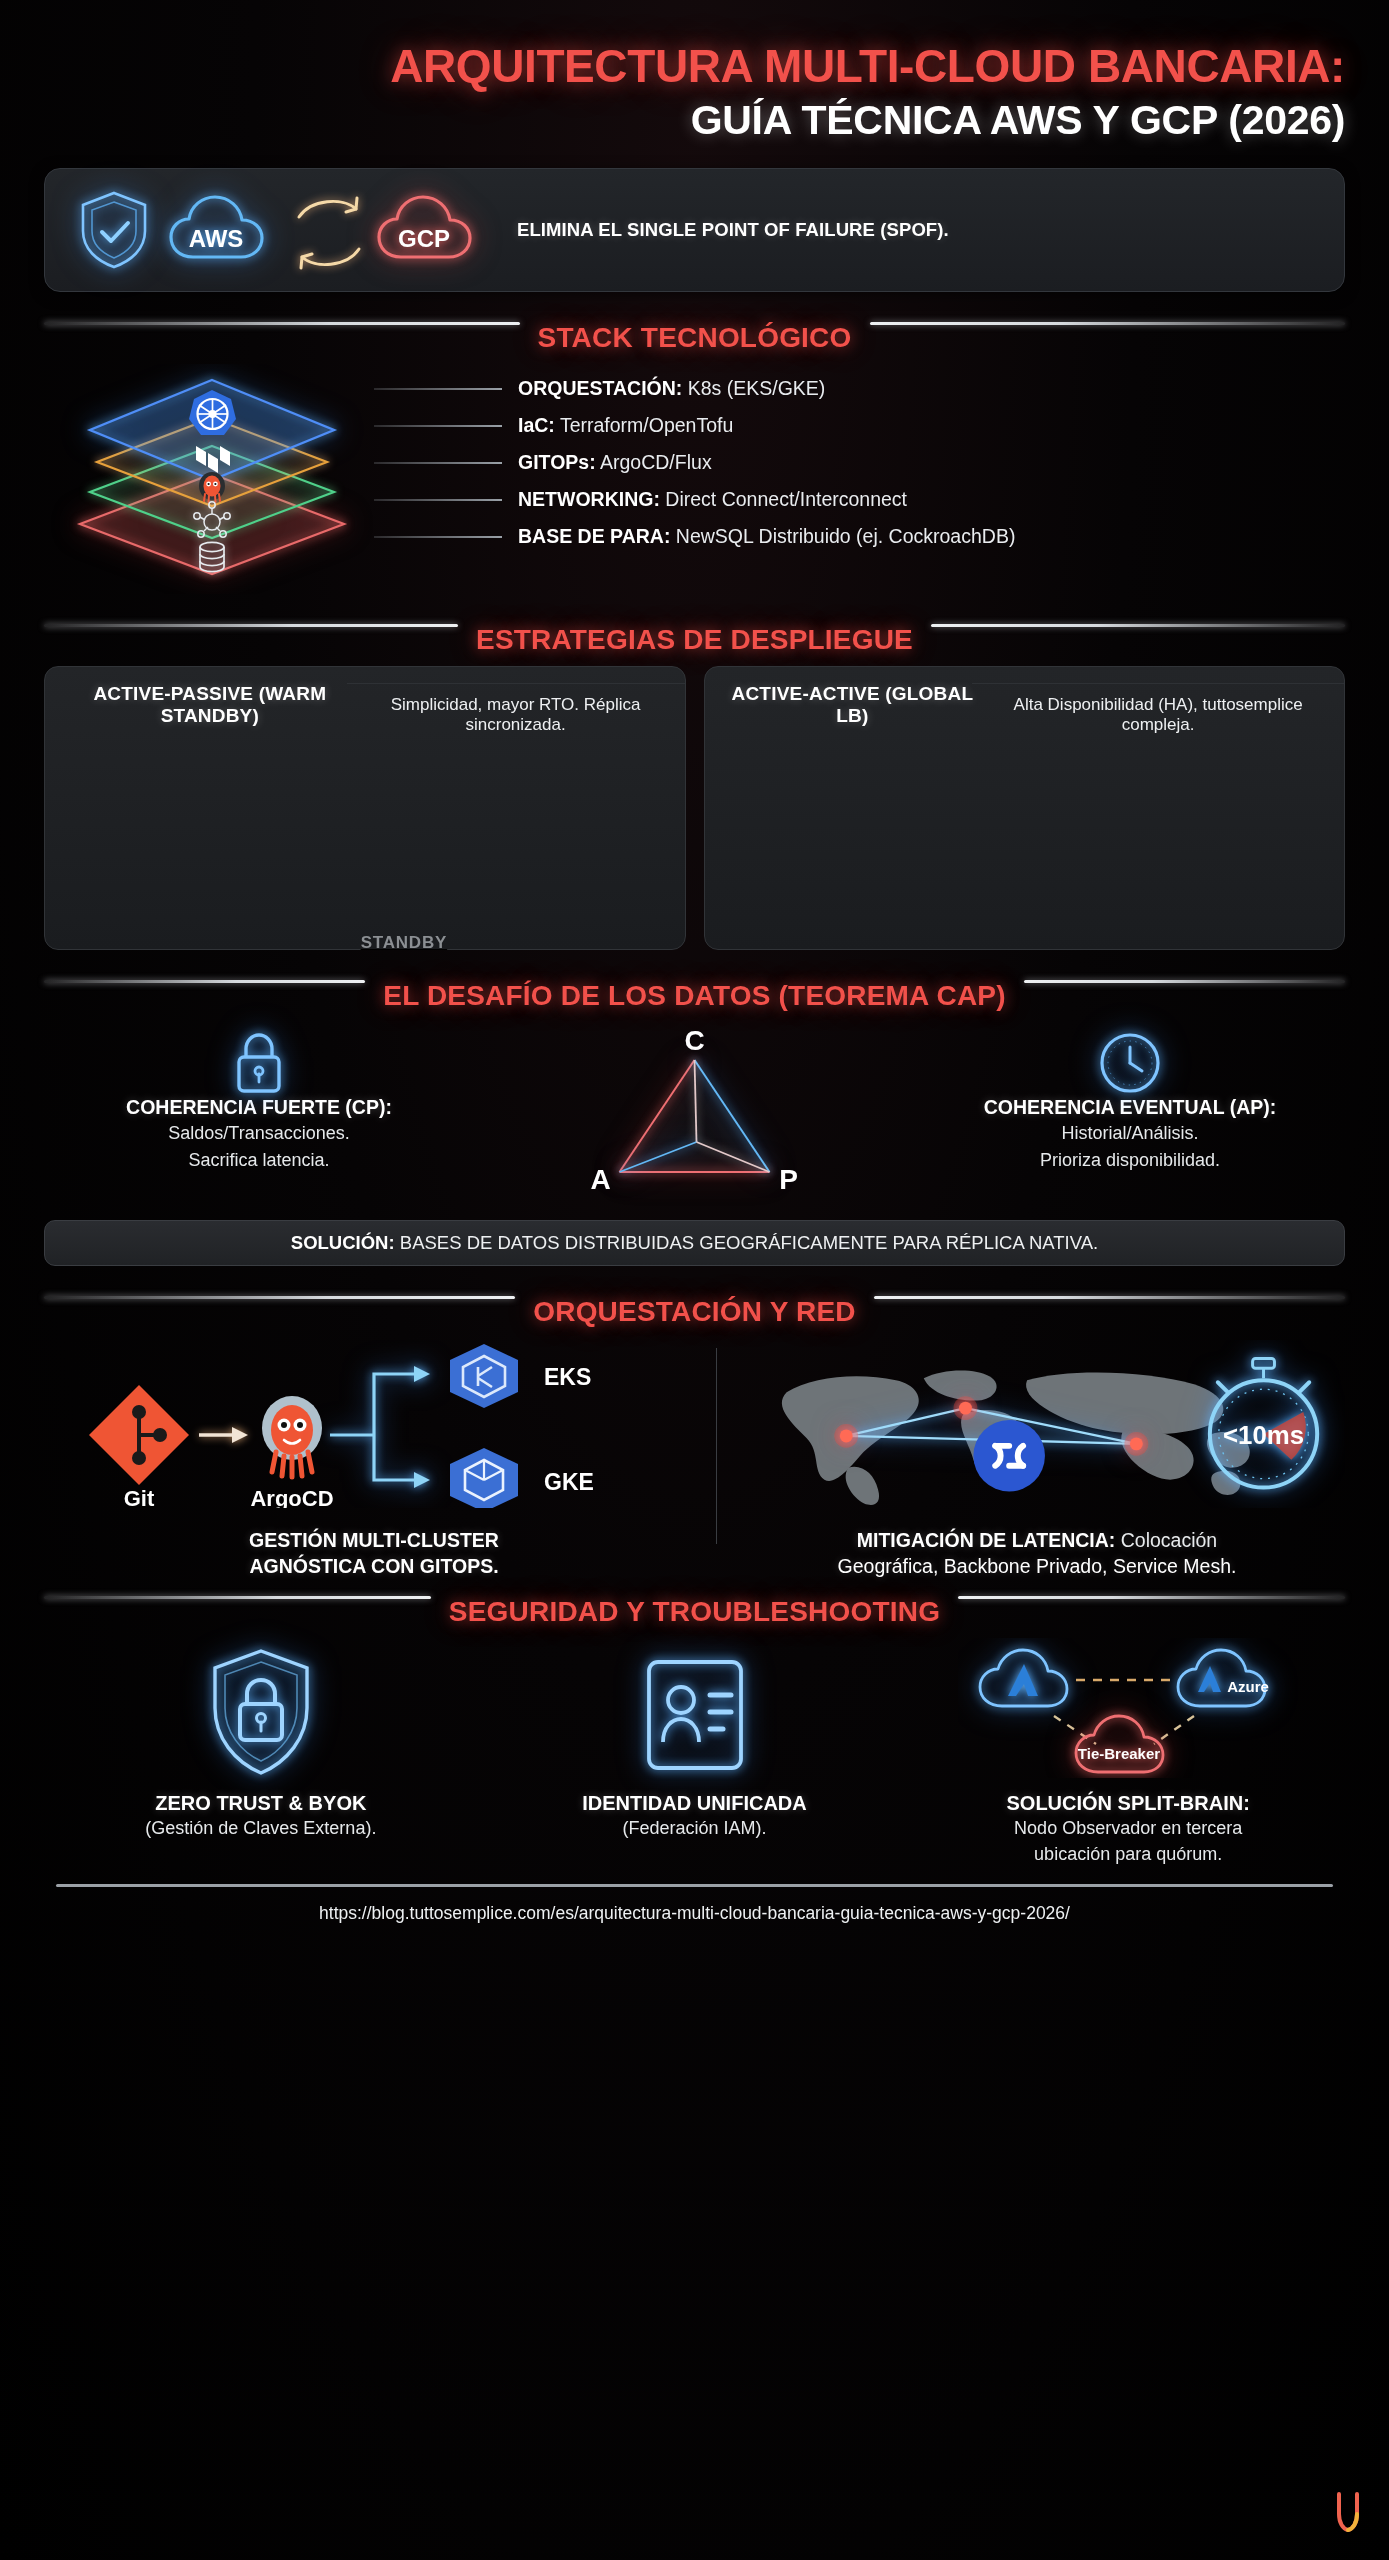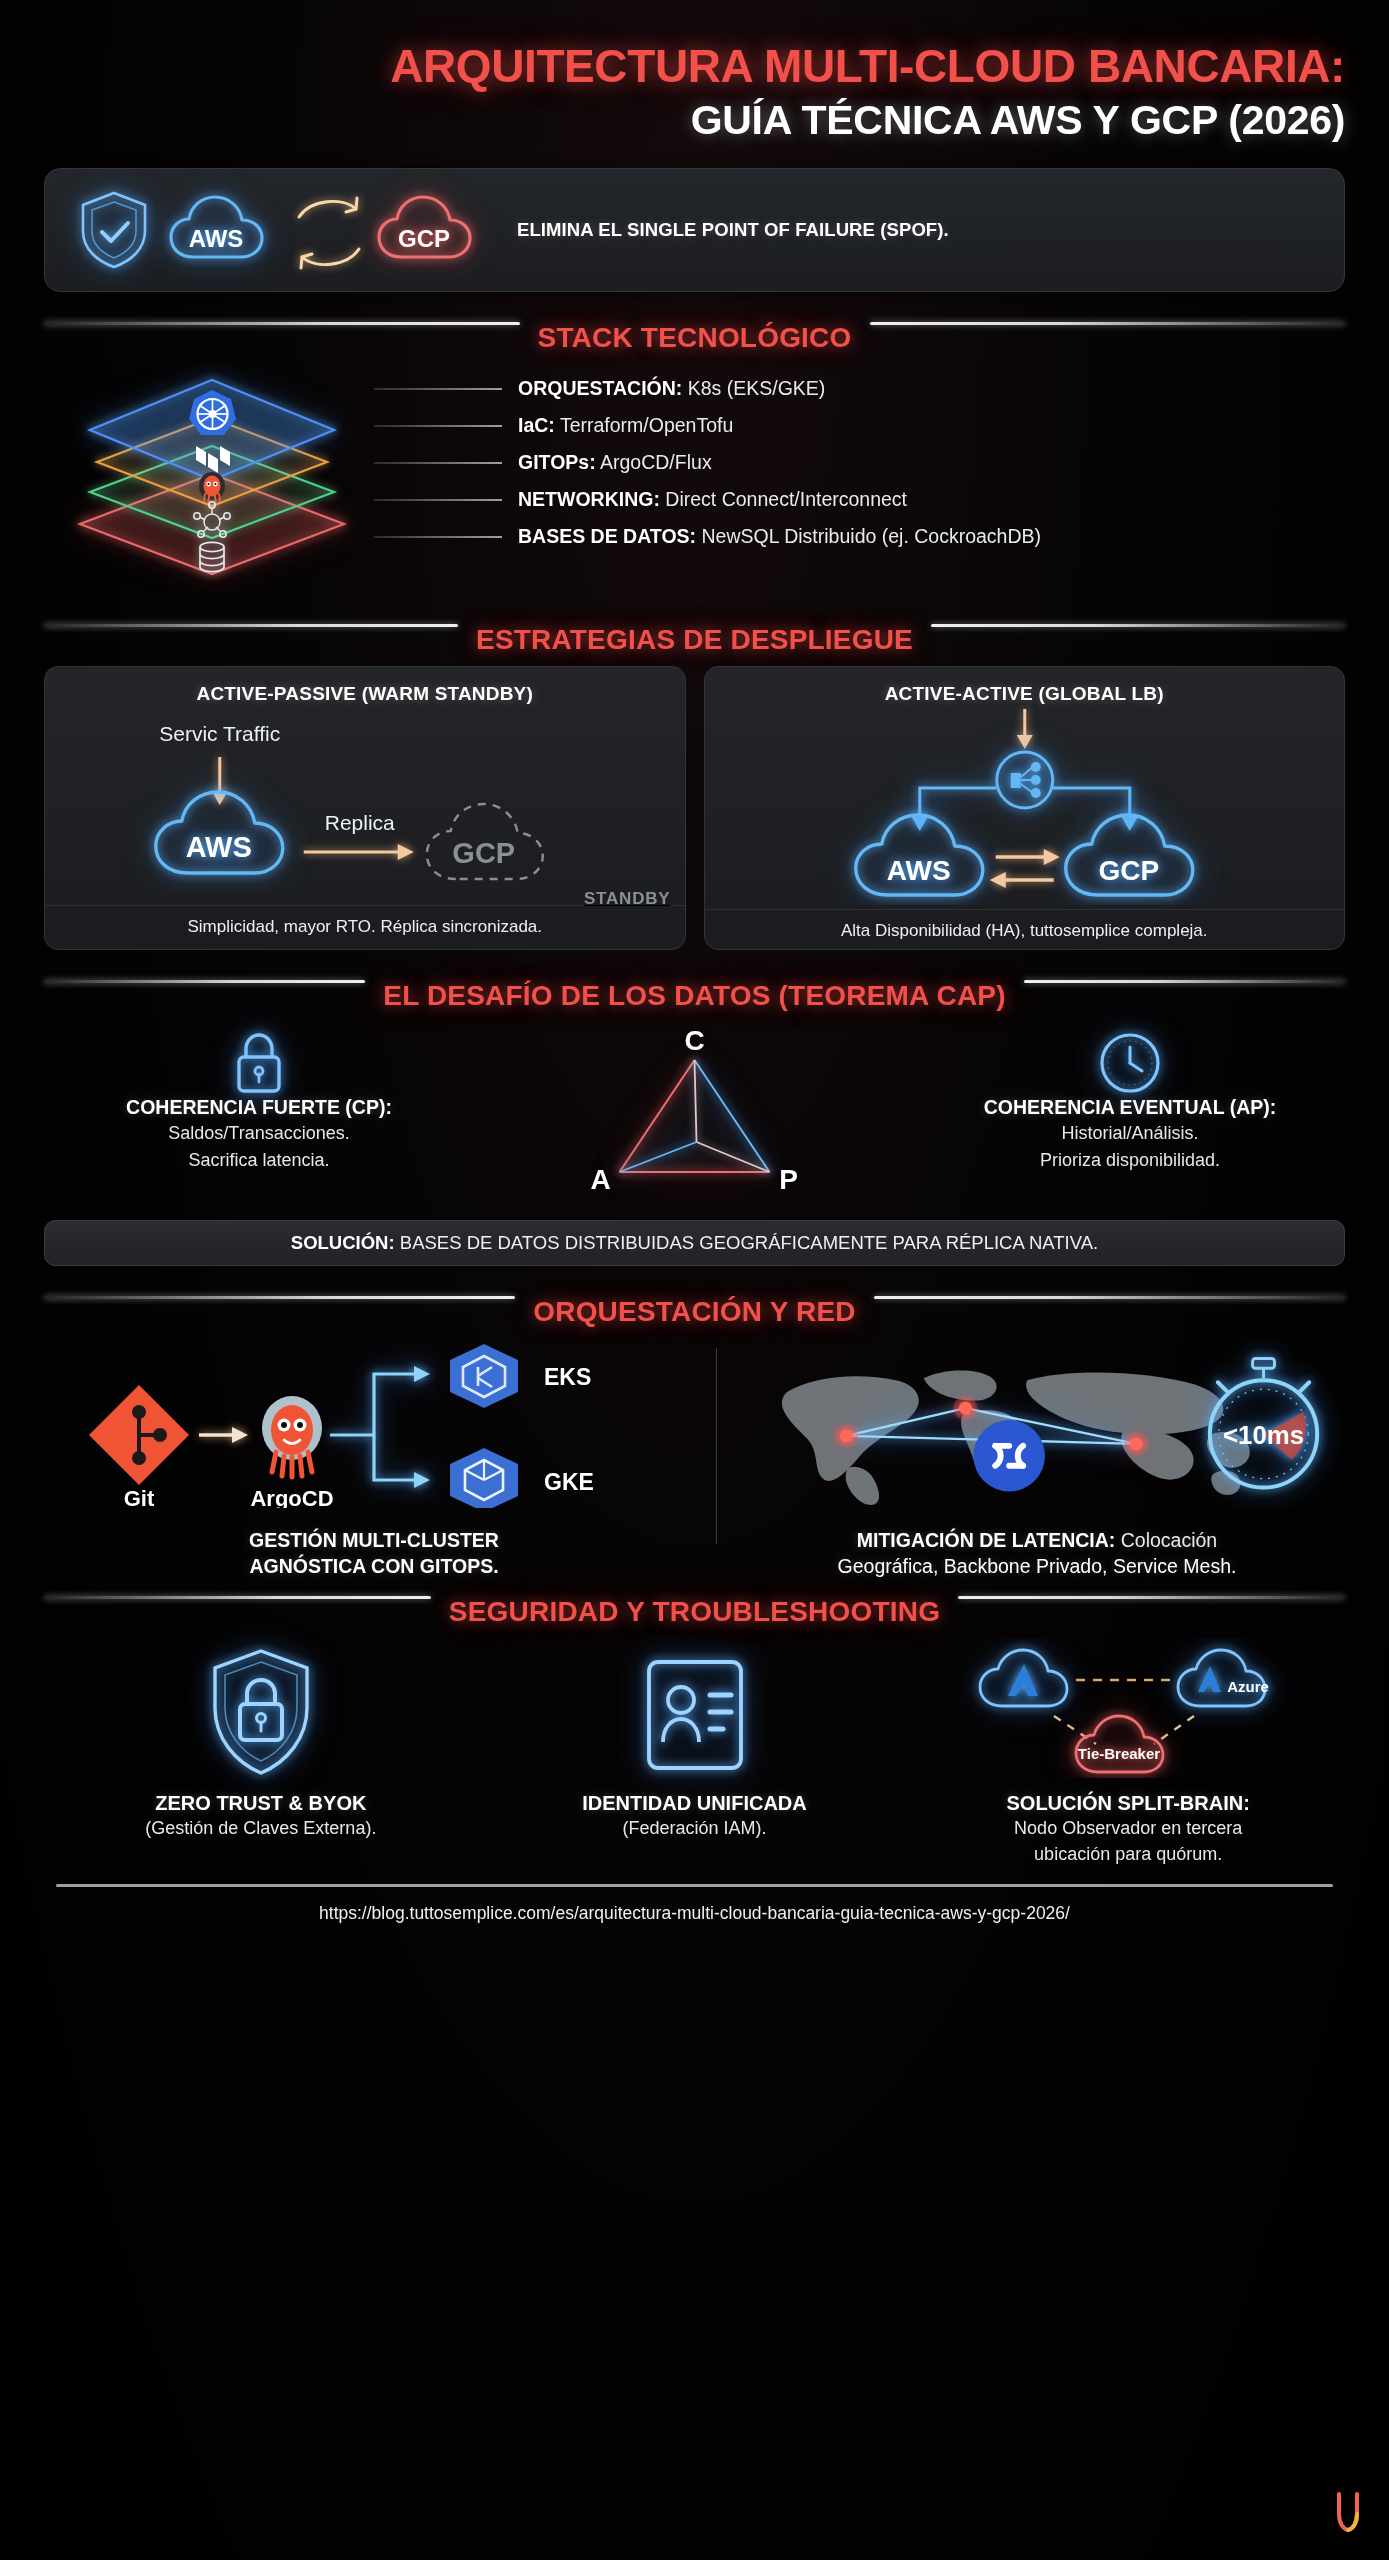--- a/index.html
+++ b/index.html
@@ -81,21 +81,21 @@
 
   
   .cards { display: flex; gap: 18px; margin-top: 10px; }
   .card {
     flex: 1;
     background: linear-gradient(180deg, #232528 0%, #1a1c1f 100%);
     border: 1px solid #313438;
     border-radius: 14px;
     padding: 16px 14px 0;
     height: 284px;
-    display: flex; flex-direction: column;
+    display: flex; 
   }
   .card h3 {
     text-align: center; color: #fff; font-size: 19px; font-weight: 800;
     letter-spacing: .2px; text-shadow: 0 0 8px rgba(255,255,255,.25);
   }
   .card .diagram { flex: 1; position: relative; }
   .card .foot {
     border-top: 1px solid #2e3135;
     margin: 0 -14px; padding: 11px 10px 12px;
     text-align: center; color: #eef0f2; font-size: 17px;
@@ -281,21 +281,21 @@
         <div class="txt"><b>GITOPs:</b>
           <span>ArgoCD/Flux</span></div>
       </div>
       <div class="stack-row">
         <div class="lead"></div>
         <div class="txt"><b>NETWORKING:</b>
           <span>Direct Connect/Interconnect</span></div>
       </div>
       <div class="stack-row">
         <div class="lead"></div>
-        <div class="txt"><b>BASES DE DATOS:</b>
+        <div class="txt"><b>BASE DE PARA:</b>
           <span>NewSQL Distribuido (ej. CockroachDB)</span></div>
       </div>
     </div>
   </div>
 
   <div class="sec-head">
     <div class="rule"></div>
     <h2>ESTRATEGIAS DE DESPLIEGUE</h2>
     <div class="rule r"></div>
   </div>

